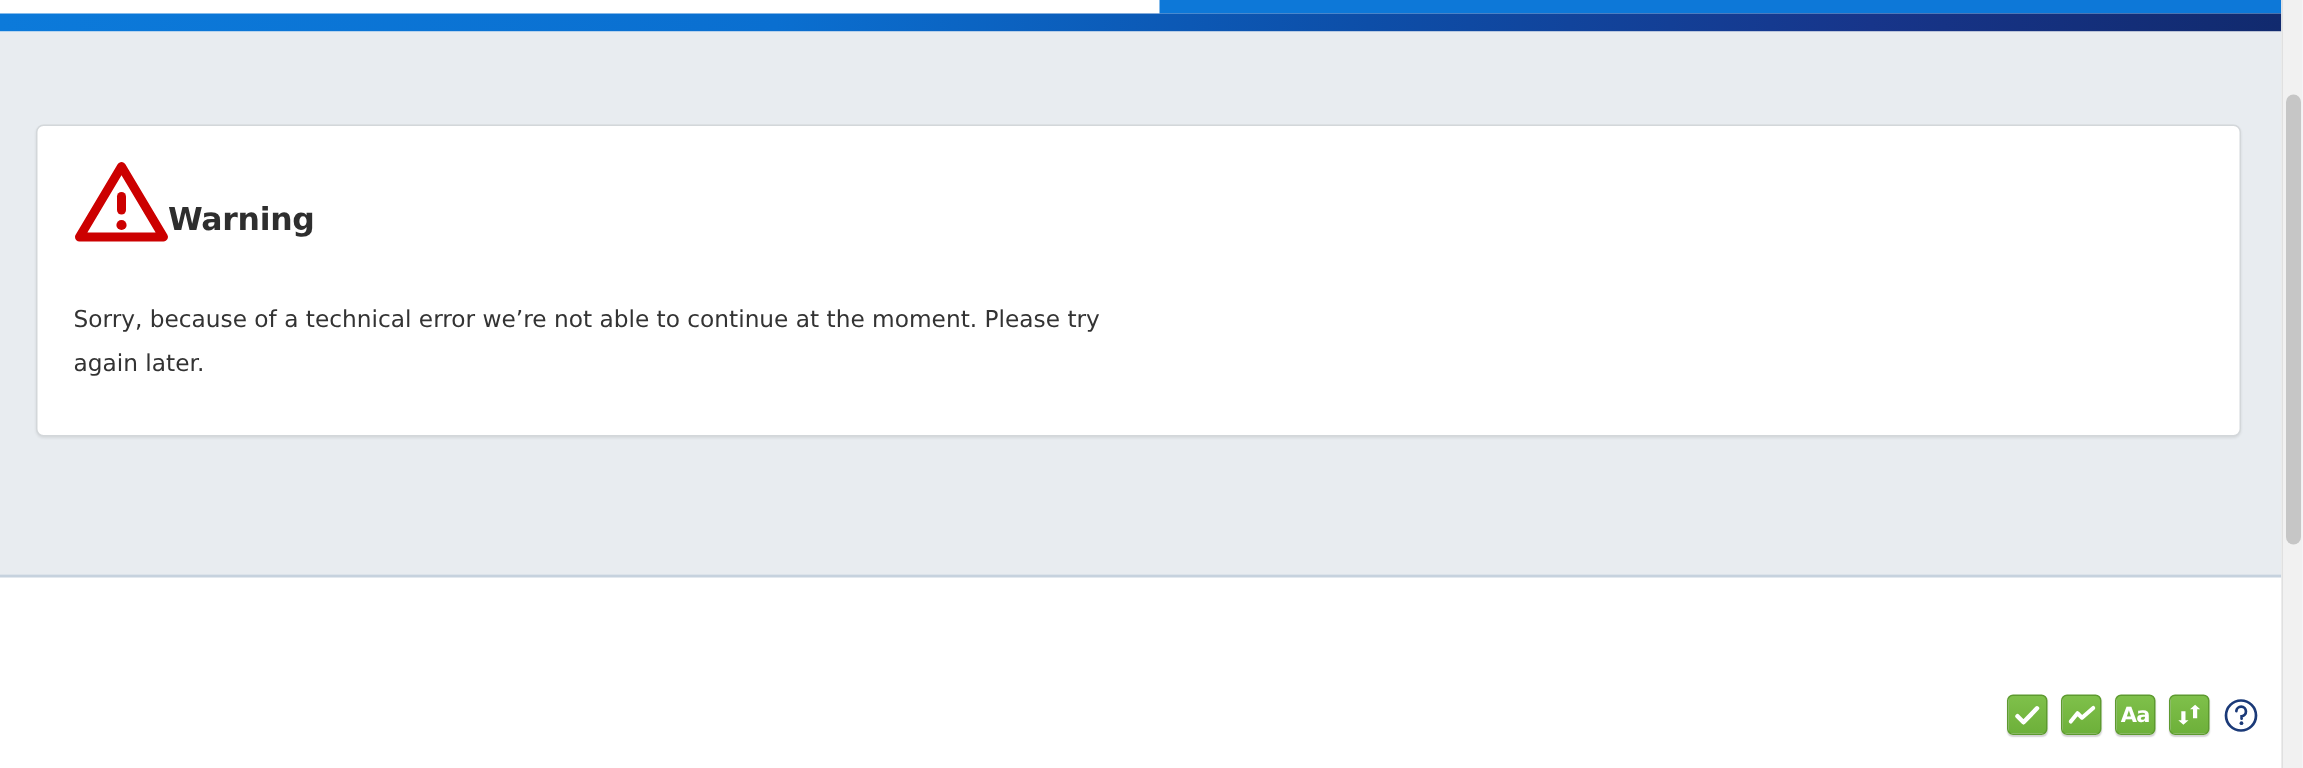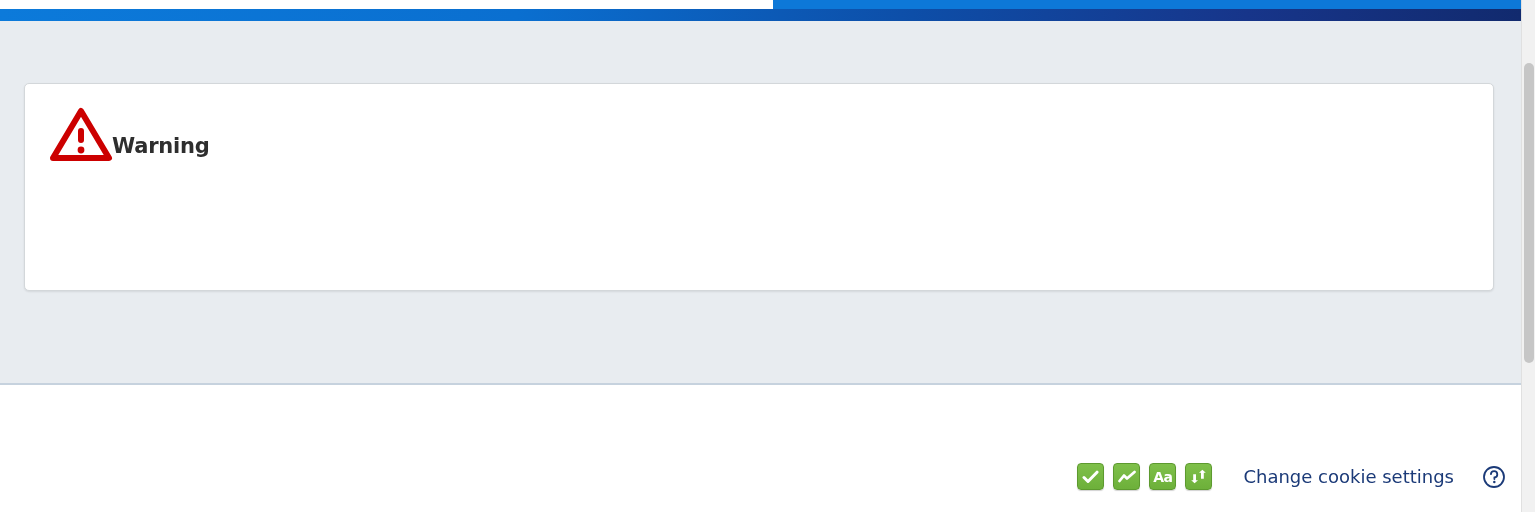--- a/index.html
+++ b/index.html
@@ -235,20 +235,21 @@
         <span>
           <svg class="warn-icon" width="64" height="58" viewBox="0 0 64 58">
             <path d="M32 5 L60 52 L4 52 Z" fill="none" stroke="#cc0000" stroke-width="6" stroke-linejoin="round" stroke-linecap="round"></path>
             <rect x="29" y="22" width="6" height="15" rx="3" fill="#cc0000"></rect>
             <circle cx="32" cy="44" r="3.4" fill="#cc0000"></circle>
           </svg>
         </span>
         <span class="warning-title">Warning</span>
       </div>
 
+      <div class="warning-body">Sorry, because of a technical error we’re not able to continue at the moment. Please try again later.</div>
 
     </div>
   </div>
 
   <div class="footer-rule"></div>
 
 
   <div class="bottom-bar">
     <div class="a11y-cluster">
 
@@ -274,21 +275,20 @@
 
       <div class="a11y-btn">
         <span>
           <svg width="17" height="15" viewBox="0 0 17 15">
             <path d="M3.2 5.2 L3.2 11.2 L1.2 11.2 L4.6 14.2 L8 11.2 L6 11.2 L6 5.2 Z" fill="#ffffff"></path>
             <path d="M13.8 9.8 L13.8 3.8 L15.8 3.8 L12.4 0.8 L9 3.8 L11 3.8 L11 9.8 Z" fill="#ffffff"></path>
           </svg>
         </span>
       </div>
 
-      <a class="cookie-link" href="#">Change cookie settings</a>
 
       <span>
         <svg class="help-icon" width="24" height="24" viewBox="0 0 24 24">
           <circle cx="12" cy="12" r="10" fill="none" stroke="#1b3a78" stroke-width="1.8"></circle>
           <path d="M8.9 9.1 a3.2 3.2 0 1 1 3.5 3.4 v1.6" fill="none" stroke="#1b3a78" stroke-width="1.8" stroke-linecap="round"></path>
           <circle cx="12.3" cy="17.1" r="1.25" fill="#1b3a78"></circle>
         </svg>
       </span>
 
     </div>

